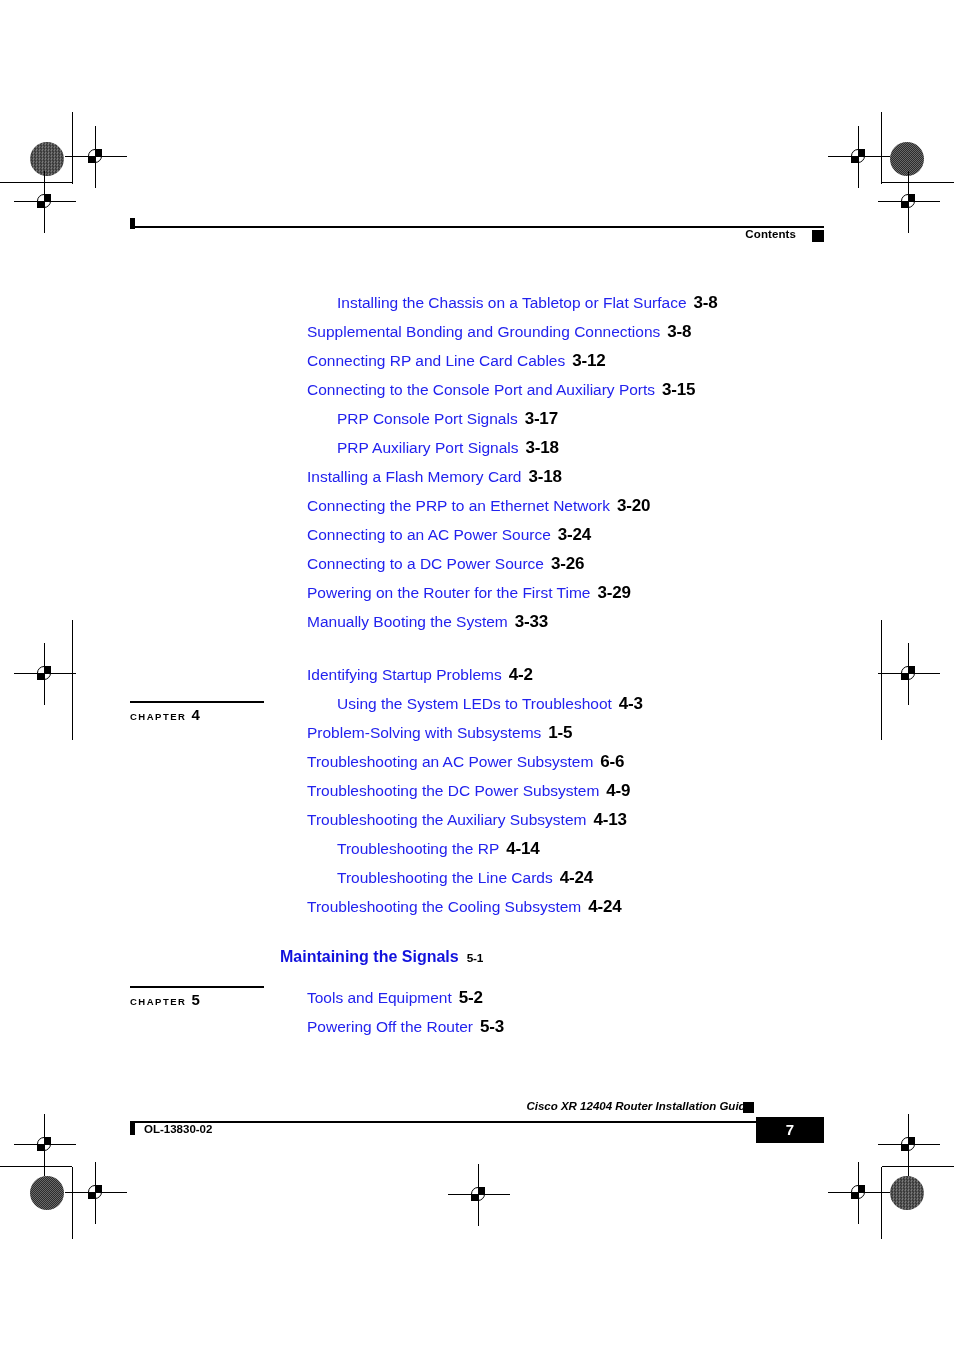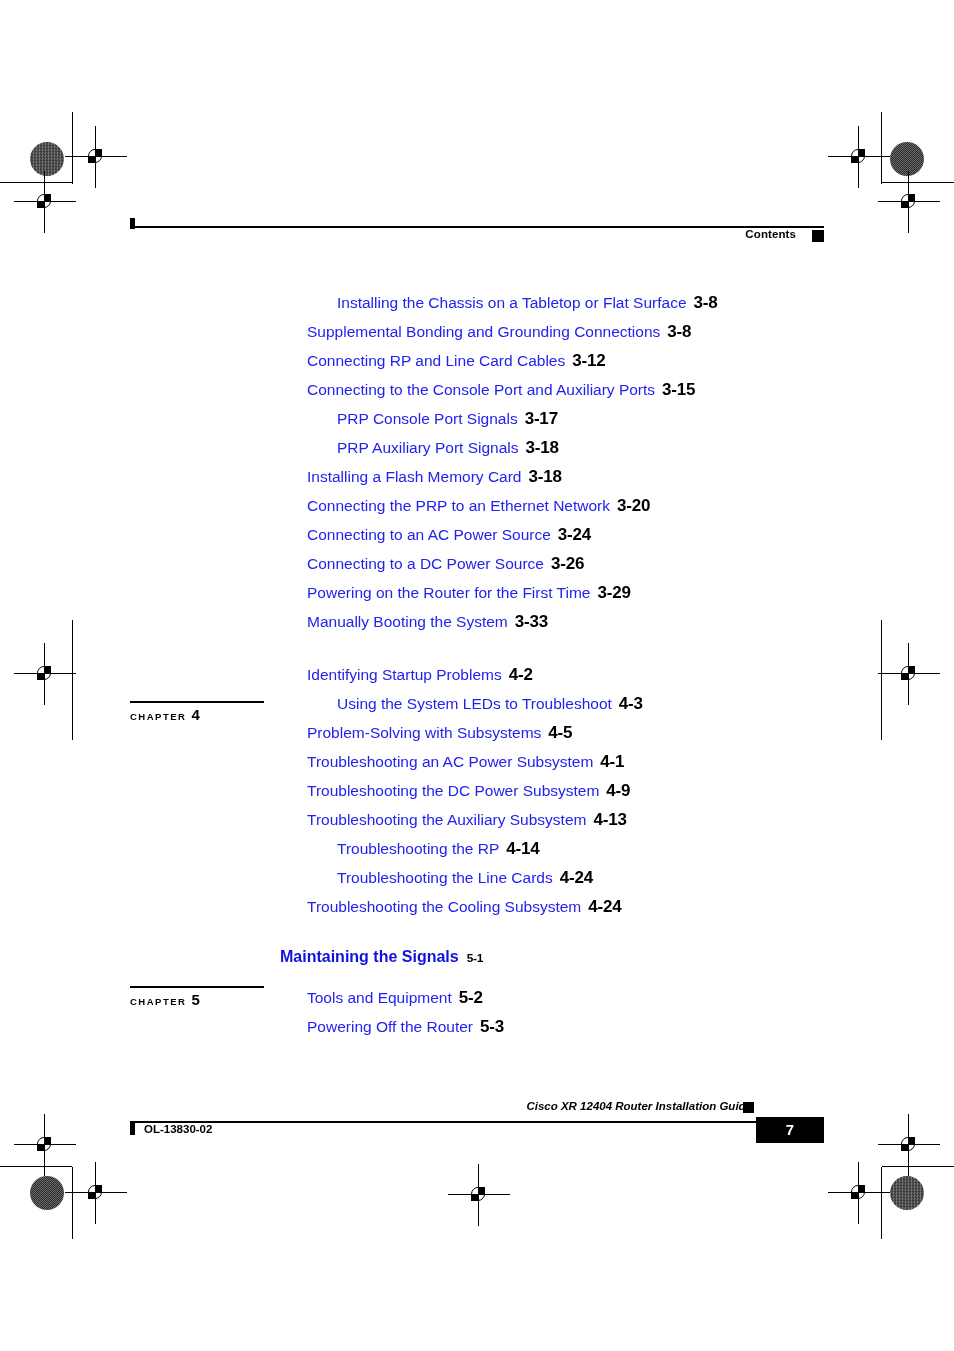--- a/index.html
+++ b/index.html
@@ -362,22 +362,22 @@
       </div>
     <div id="chapters">
         <div class="chapter-block">
           <div class="chapter-tag">
             <div class="tag-rule"></div>
             <div><span class="tag-text">CHAPTER</span><span class="tag-num">4</span></div>
           </div>
           <div class="chapter-entries">
             <div class="toc-entry lvl1"><span>Identifying Startup Problems</span><span class="pg">4-2</span></div>
             <div class="toc-entry lvl2"><span>Using the System LEDs to Troubleshoot</span><span class="pg">4-3</span></div>
-            <div class="toc-entry lvl1"><span>Problem-Solving with Subsystems</span><span class="pg">4-5</span></div>
-            <div class="toc-entry lvl1"><span>Troubleshooting an AC Power Subsystem</span><span class="pg">4-1</span></div>
+            <div class="toc-entry lvl1"><span>Problem-Solving with Subsystems</span><span class="pg">1-5</span></div>
+            <div class="toc-entry lvl1"><span>Troubleshooting an AC Power Subsystem</span><span class="pg">6-6</span></div>
             <div class="toc-entry lvl1"><span>Troubleshooting the DC Power Subsystem</span><span class="pg">4-9</span></div>
             <div class="toc-entry lvl1"><span>Troubleshooting the Auxiliary Subsystem</span><span class="pg">4-13</span></div>
             <div class="toc-entry lvl2"><span>Troubleshooting the RP</span><span class="pg">4-14</span></div>
             <div class="toc-entry lvl2"><span>Troubleshooting the Line Cards</span><span class="pg">4-24</span></div>
             <div class="toc-entry lvl1"><span>Troubleshooting the Cooling Subsystem</span><span class="pg">4-24</span></div>
           </div>
         </div>
         <div class="chapter-block">
           <div class="chapter-tag">
             <div class="tag-rule"></div>

